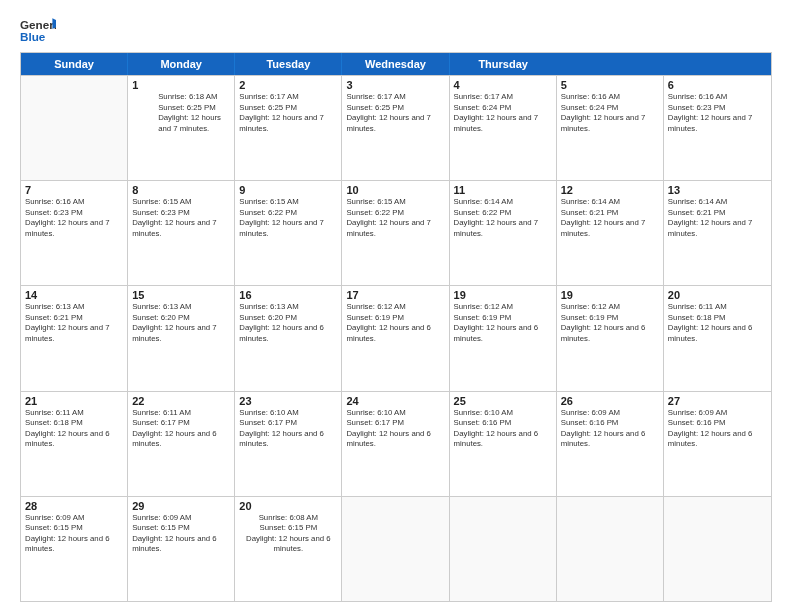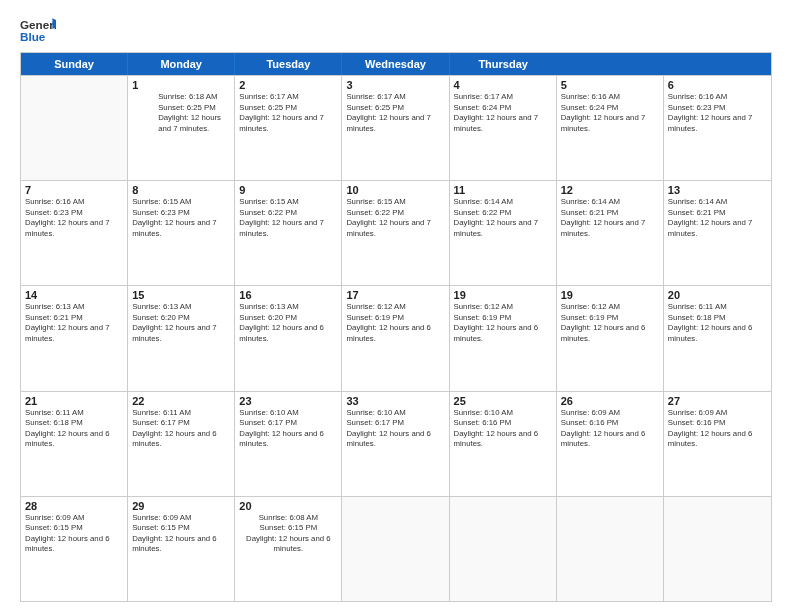--- a/index.html
+++ b/index.html
@@ -264,21 +264,21 @@
 Sunset: 6:17 PM
 Daylight: 12 hours and 6 minutes.</div>
           </div>
           <div class="cal-cell">
             <div class="day-num">23</div>
             <div class="cell-info" style="white-space: pre-wrap;">Sunrise: 6:10 AM
 Sunset: 6:17 PM
 Daylight: 12 hours and 6 minutes.</div>
           </div>
           <div class="cal-cell">
-            <div class="day-num">33</div>
+            <div class="day-num">24</div>
             <div class="cell-info" style="white-space: pre-wrap;">Sunrise: 6:10 AM
 Sunset: 6:17 PM
 Daylight: 12 hours and 6 minutes.</div>
           </div>
           <div class="cal-cell">
             <div class="day-num">25</div>
             <div class="cell-info" style="white-space: pre-wrap;">Sunrise: 6:10 AM
 Sunset: 6:16 PM
 Daylight: 12 hours and 6 minutes.</div>
           </div>

